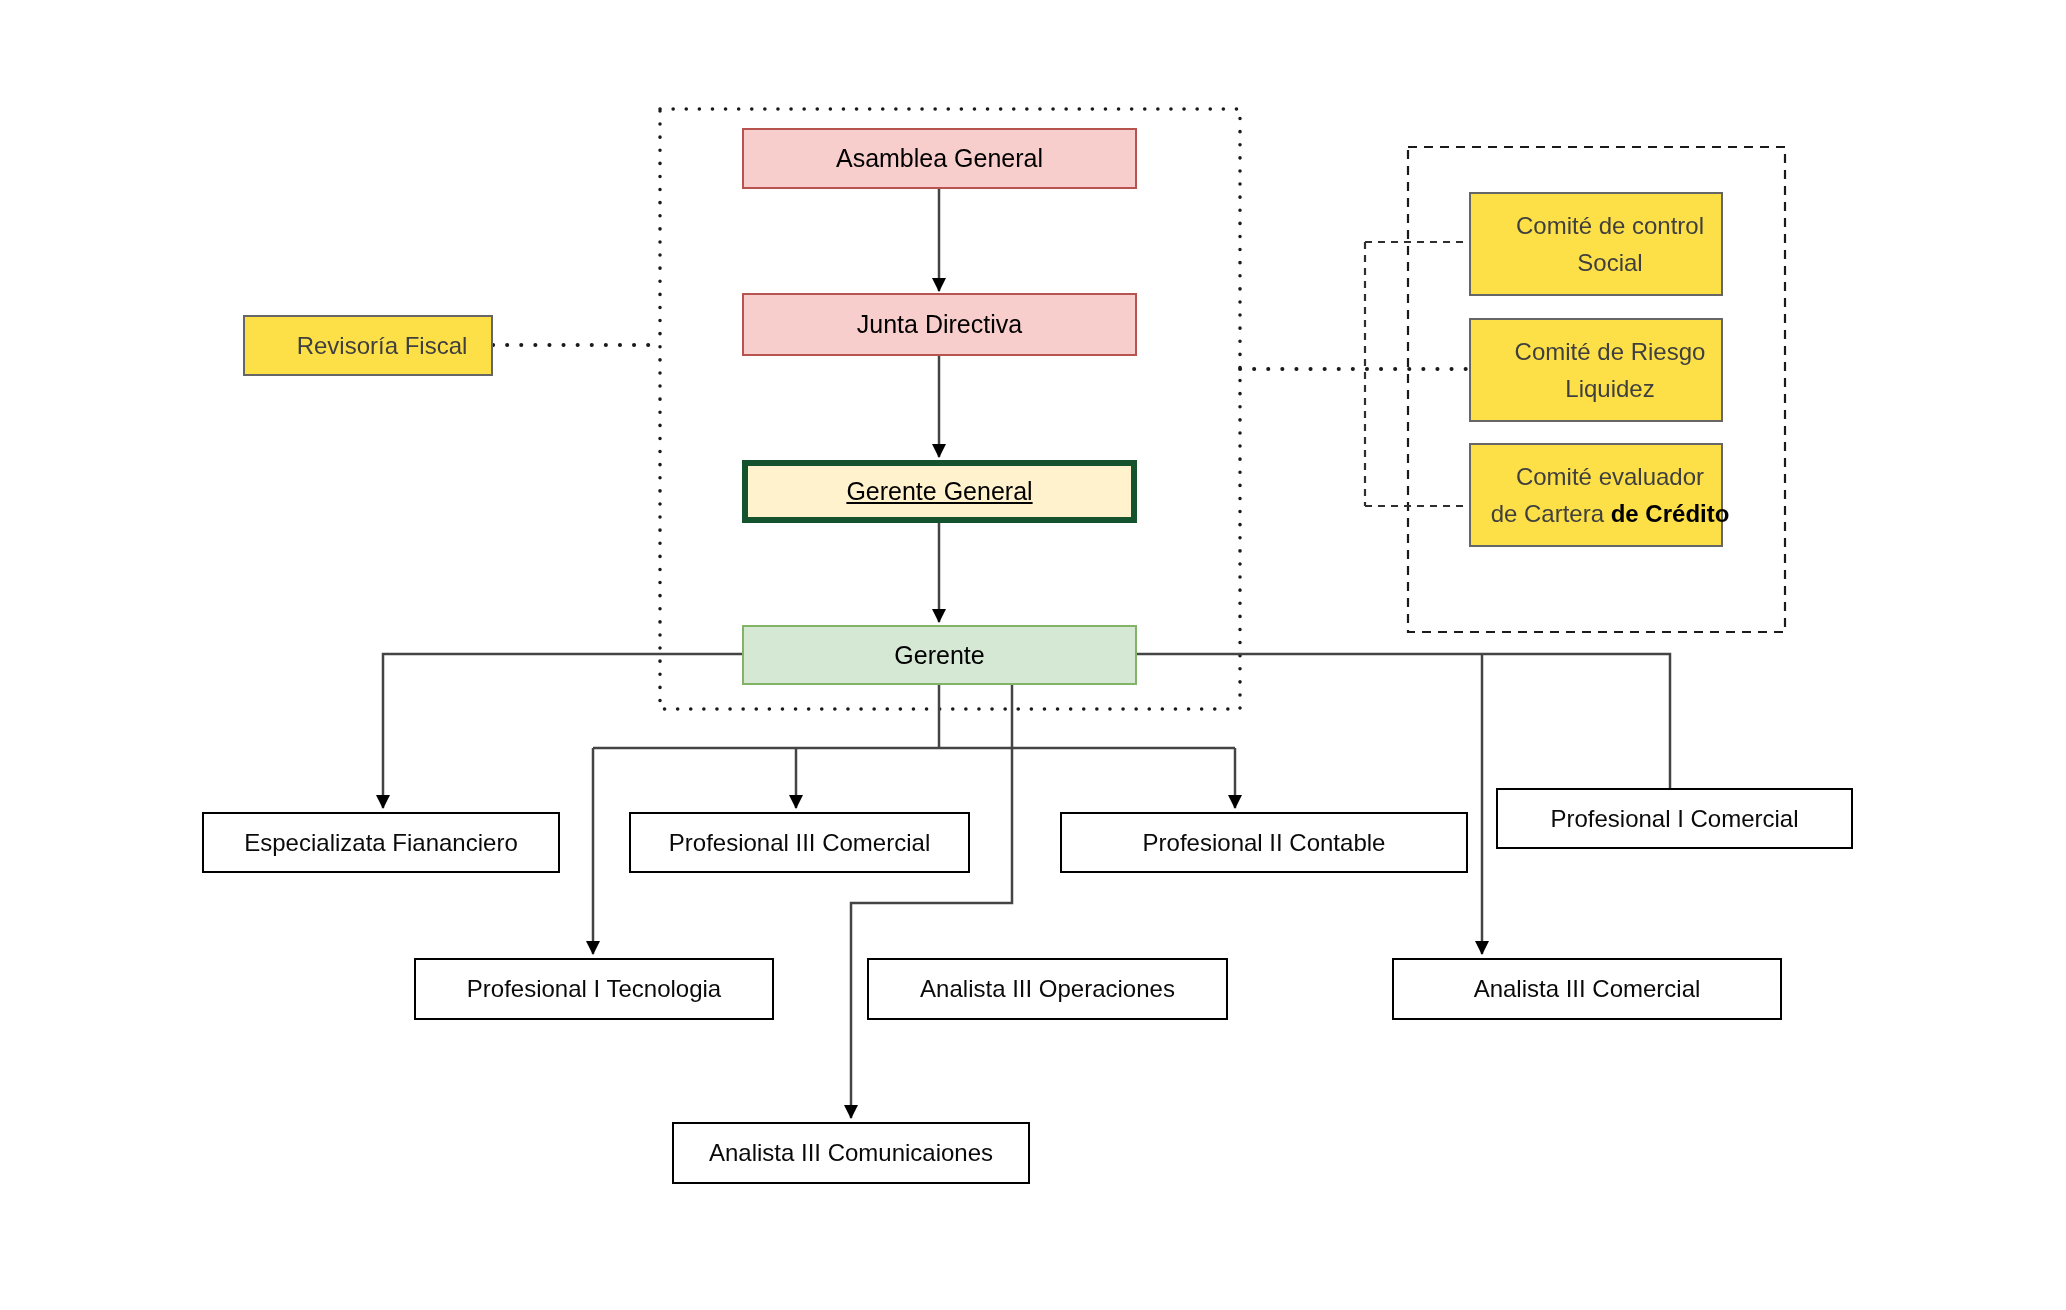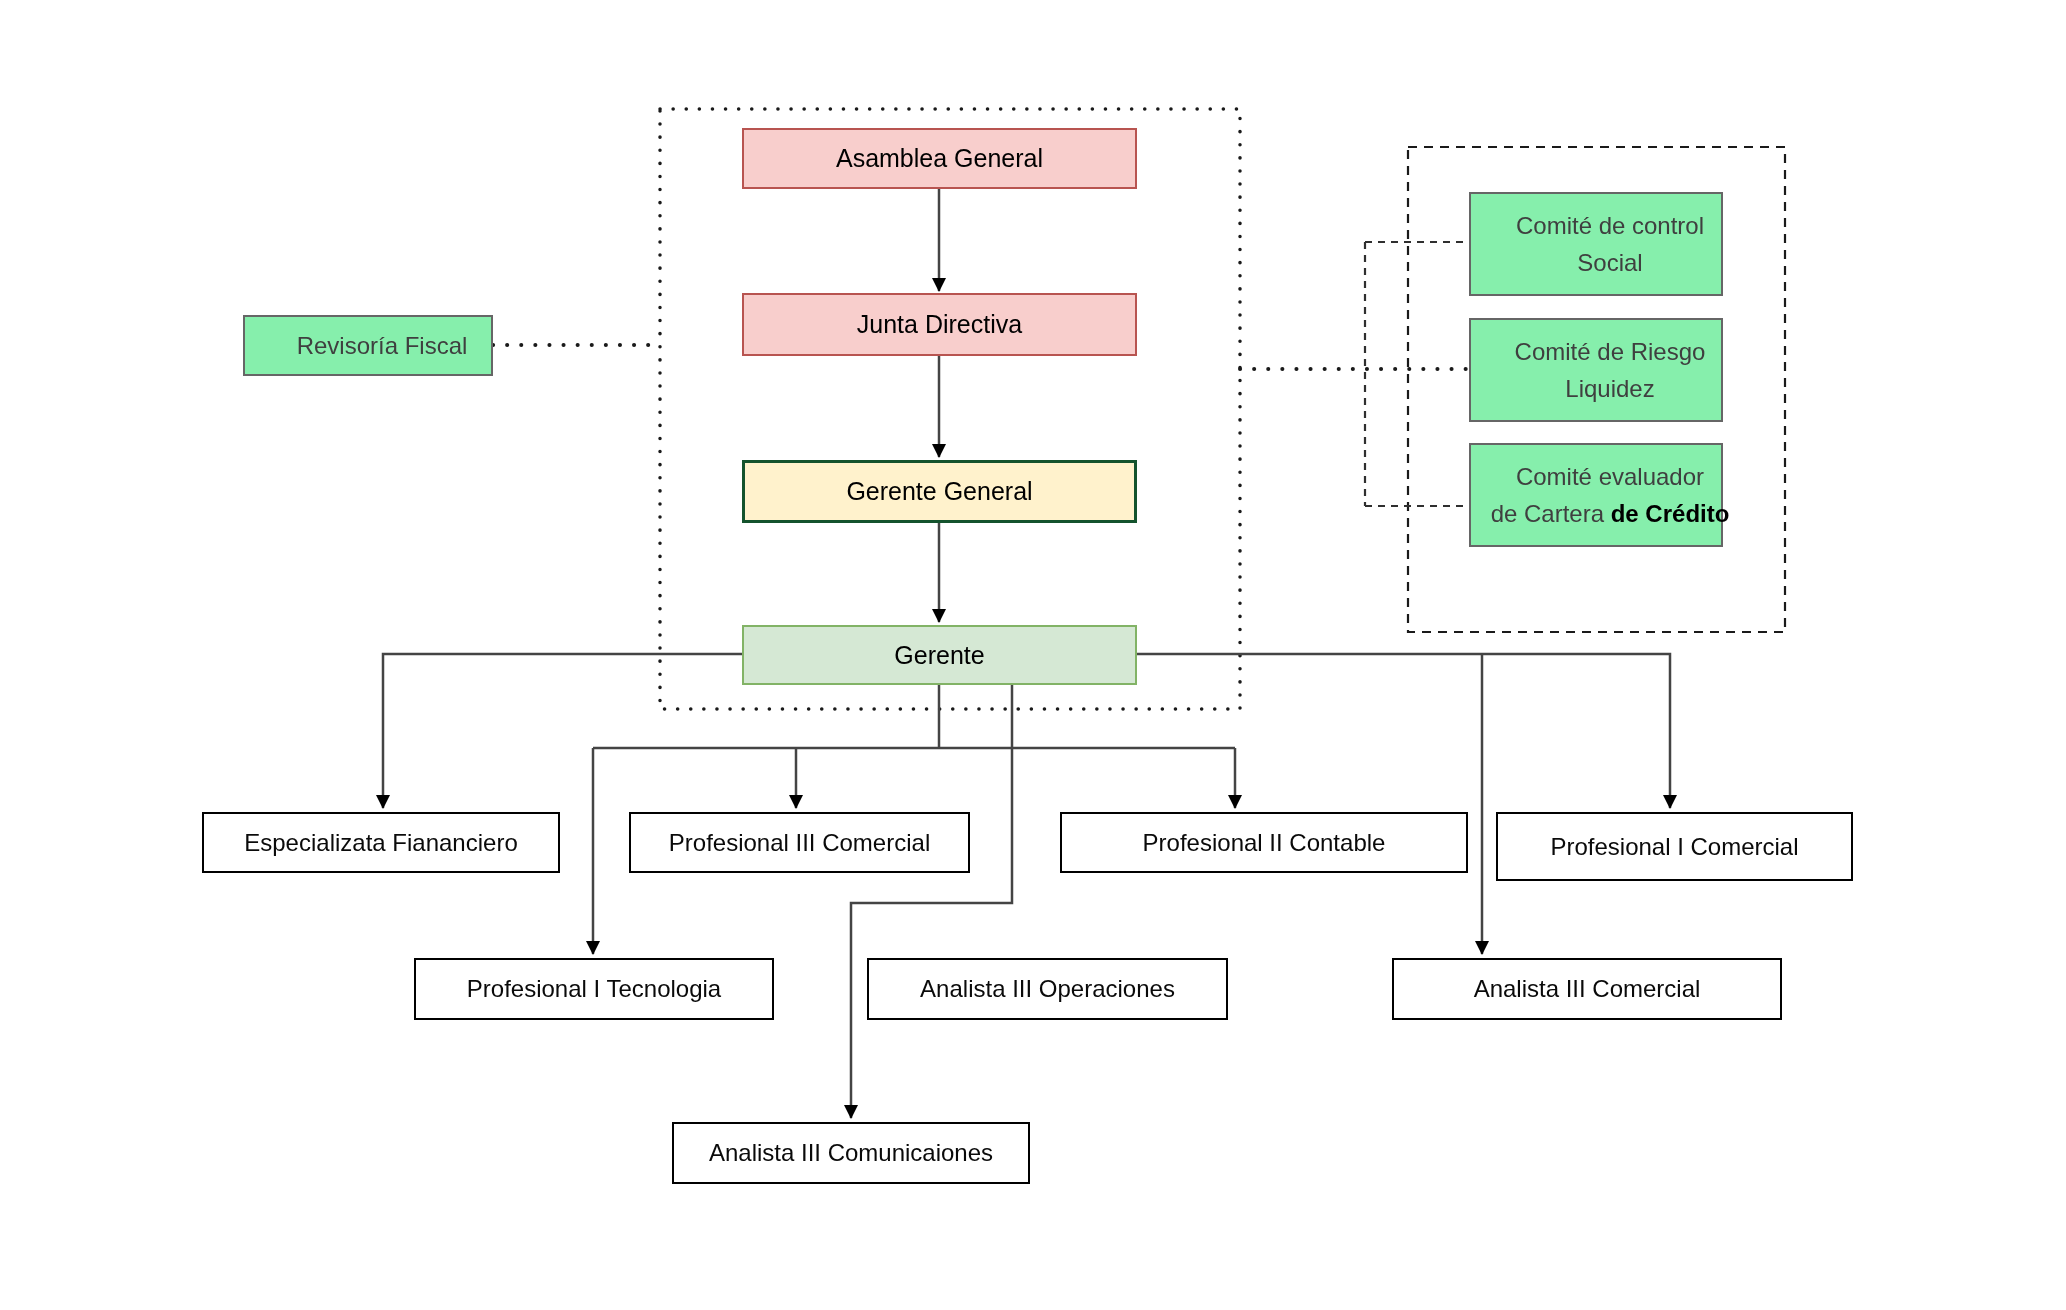--- a/index.html
+++ b/index.html
@@ -14,23 +14,23 @@
 
   .node {
     position: absolute;
     display: flex; align-items: center; justify-content: center;
     text-align: center;
     font-size: 25px; color: #000000;
     box-sizing: border-box;
     white-space: nowrap;
   }
   .node.red    { background: #f8cecc; border: 2px solid #b85450; }
-  .node.yellow { background: #fff2cc; border: 3px solid #14532d; }
+  .node.yellow { background: #fff2cc; border: 6px solid #14532d; text-decoration: underline; }
   .node.green  { background: #d5e8d4; border: 2px solid #82b366; text-align: right; }
-  .node.gray   { background: #86efac; border: 2px solid #666666; color: #3f3f3f; font-size: 24px; padding-left: 28px; }
+  .node.gray   { background: #fde047; border: 2px solid #666666; color: #3f3f3f; font-size: 24px; padding-left: 28px; }
   .node.white  { background: #ffffff; border: 2px solid #000000; font-size: 24px; color: #0a0a0a; }
 
   .node.committee { flex-direction: column; line-height: 37px; font-size: 24px; white-space: nowrap; }
   .committee .line { display: block; }
   .emph { color: #000000; font-weight: bold; }
 </style>
 </head>
 <body>
 
 <div class="stage">
@@ -119,21 +119,21 @@
   </div>
 
   <div class="node white" style="left:629px; top:812px; width:341px; height:61px;">
     <span>Profesional III Comercial</span>
   </div>
 
   <div class="node white" style="left:1060px; top:812px; width:408px; height:61px;">
     <span>Profesional II Contable</span>
   </div>
 
-  <div class="node white" style="left:1496px; top:812px; width:357px; height:69px;">
+  <div class="node white" style="left:1496px; top:788px; width:357px; height:61px;">
     <span>Profesional I Comercial</span>
   </div>
 
   <div class="node white" style="left:414px; top:958px; width:360px; height:62px;">
     <span>Profesional I Tecnologia</span>
   </div>
 
   <div class="node white" style="left:867px; top:958px; width:361px; height:62px;">
     <span>Analista III Operaciones</span>
   </div>

